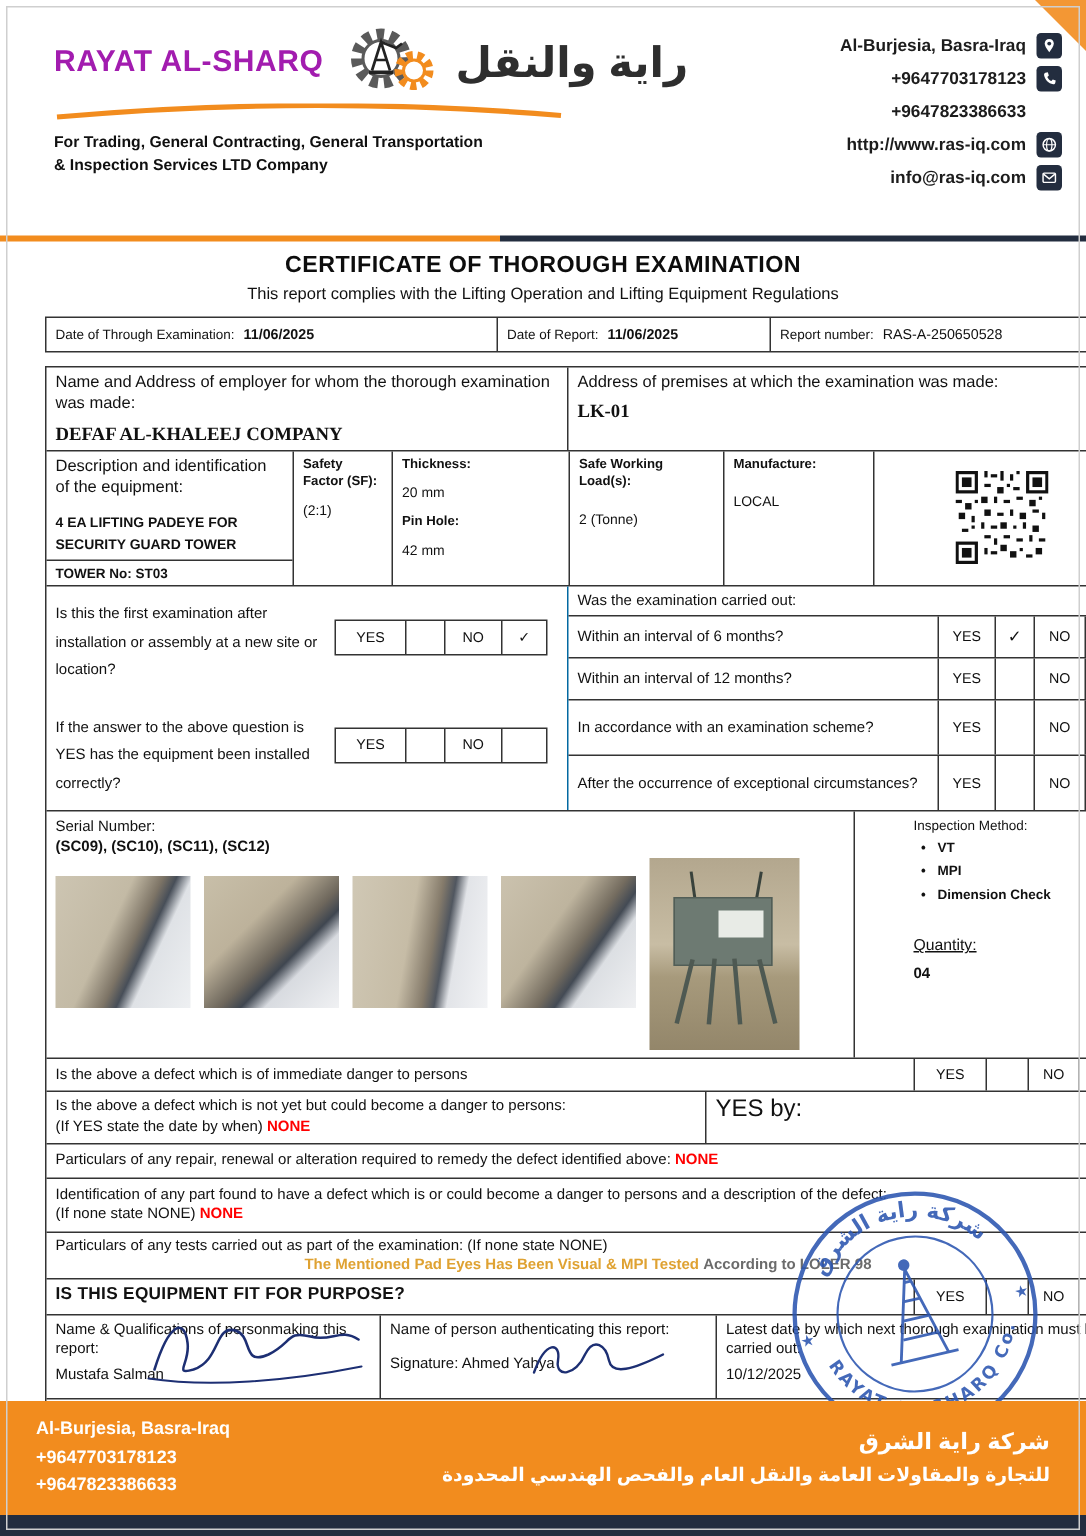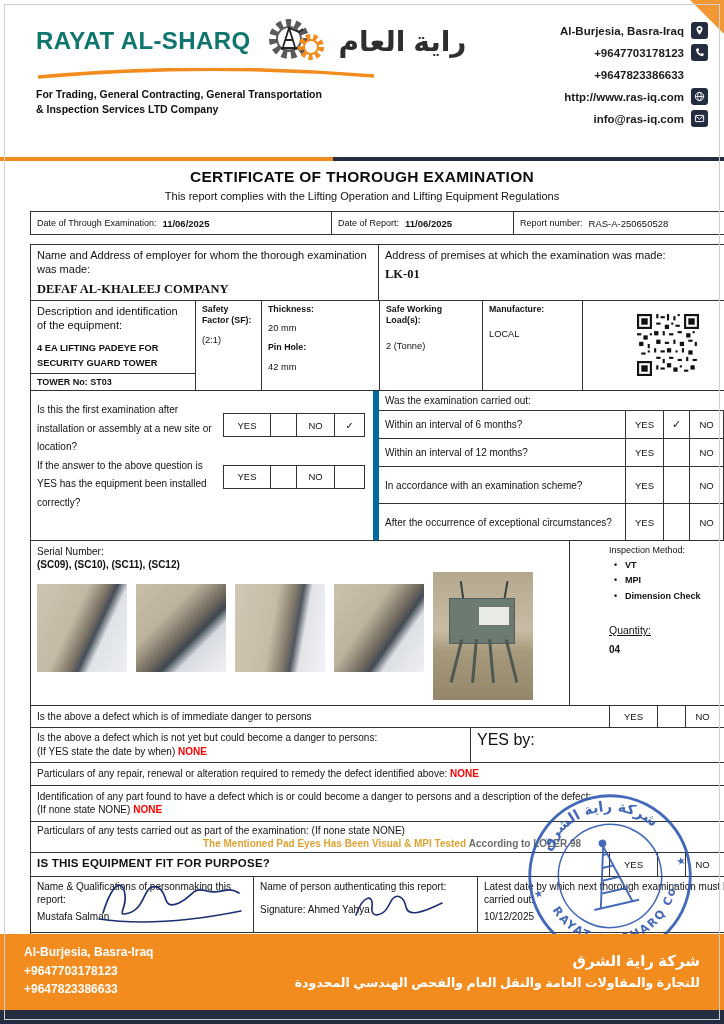--- a/index.html
+++ b/index.html
@@ -6,21 +6,21 @@
   html,body { background:#888; }
   body { font-family:"Liberation Sans","DejaVu Sans",sans-serif; }
   .page { position:relative; width:724px; height:1024px; background:#fff; overflow:hidden; color:#1a1a1a; margin:0 auto; }
   .page-frame { position:absolute; inset:4px; border:1px solid #cfcfcf; pointer-events:none; z-index:9; }
 
   
   .corner-orange { position:absolute; top:0; right:0; width:0; height:0;
     border-top:34px solid #F28C1E; border-left:34px solid transparent; opacity:.9; }
   .logo { position:absolute; left:36px; top:16px; width:352px; }
   .logo-row { display:flex; align-items:center; gap:8px; }
-  .brand-en { font-size:24px; font-weight:bold; color:#0f766e; letter-spacing:.4px; white-space:nowrap; }
+  .brand-en { font-size:20px; font-weight:bold; color:#a21caf; letter-spacing:.4px; white-space:nowrap; }
   .brand-ar { font-size:28px; font-weight:bold; color:#2e2e2e; white-space:nowrap; direction:rtl; }
   .tagline { margin-top:7px; font-size:10.5px; font-weight:bold; color:#101010; line-height:1.45; }
   .swoosh { display:block; margin-top:2px; }
 
   .contact { position:absolute; right:16px; top:22px; display:flex; flex-direction:column; gap:5px; align-items:flex-end;
     font-size:11.5px; font-weight:bold; color:#1c1c1c; z-index:2; }
   .contact-line { display:flex; align-items:center; gap:7px; }
   .cicon { width:17px; height:17px; background:#232d3f; border-radius:3px; display:flex; align-items:center; justify-content:center; flex:0 0 auto; }
   .cicon.ghost { visibility:hidden; }
 
@@ -61,21 +61,21 @@
   .eq1 .pad { padding:3px 6px; flex:1; }
   .eq-desc { font-weight:bold; font-size:9.3px; margin-top:9px; line-height:1.55; }
   .tower { border-top:1px solid #333; padding:3px 6px; font-weight:bold; font-size:9px; }
   .eq2 { width:66px; } .eq3 { width:118px; } .eq4 { width:103px; } .eq5 { width:100px; }
   .eq6 { flex:1; border-right:none; display:flex; align-items:center; justify-content:center; }
   .bl { font-weight:bold; font-size:8.8px; line-height:1.35; }
   .ev { margin-top:8px; font-size:9.3px; }
 
   
   .sec-q { min-height:150px; }
-  .q-left { width:348px; border-right:6px solid #0369a1; padding:10px 6px 8px; display:flex; flex-direction:column; }
+  .q-left { width:348px; border-right:1px solid #0369a1; padding:10px 6px 8px; display:flex; flex-direction:column; justify-content:space-between; }
   .q-item { display:flex; align-items:flex-start; gap:6px; }
   .q-text { width:180px; font-size:10px; line-height:1.85; }
   .strip { display:flex; border:1px solid #333; height:24px; background:#fff; }
   .strip .s, .qs { display:flex; align-items:center; justify-content:center; font-size:9.5px; }
   .strip .s { border-left:1px solid #333; }
   .strip .s:first-child { border-left:none; }
   .s-yes { width:46px; } .s-m1 { width:26px; } .s-no { width:38px; } .s-m2 { width:30px; }
   .mark { font-size:11px; font-weight:bold; }
   .q-right { flex:1; display:flex; flex-direction:column; }
   .q-head { padding:4px 6px; font-size:10px; border-bottom:1px solid #333; }
@@ -169,21 +169,21 @@
       <span>
         <svg width="72" height="46" viewBox="0 0 72 46">
           <circle cx="30" cy="23" r="16" fill="none" stroke="#5a5a5a" stroke-width="8" stroke-dasharray="5 4"></circle>
           <circle cx="30" cy="23" r="12" fill="#fff" stroke="#5a5a5a" stroke-width="2"></circle>
           <circle cx="52" cy="31" r="10" fill="none" stroke="#F28C1E" stroke-width="6" stroke-dasharray="4 3"></circle>
           <circle cx="52" cy="31" r="7" fill="#fff" stroke="#F28C1E" stroke-width="2"></circle>
           <path d="M24 31 L30 12 L36 31 M27 24 L33 24 M30 12 L40 16 L44 13" stroke="#222" stroke-width="1.8" fill="none"></path>
           <rect x="22" y="31" width="16" height="2.5" fill="#222"></rect>
         </svg>
       </span>
-      <span class="brand-ar">راية العام</span>
+      <span class="brand-ar">راية والنقل</span>
     </div>
     <svg class="swoosh" width="340" height="12" viewBox="0 0 340 12">
       <path d="M2 9 Q 170 -6 338 8" stroke="#F28C1E" stroke-width="3.5" fill="none"></path>
     </svg>
     <div class="tagline">
       <div>For Trading, General Contracting, General Transportation</div>
       <div>&amp; Inspection Services LTD Company</div>
     </div>
   </div>
 

